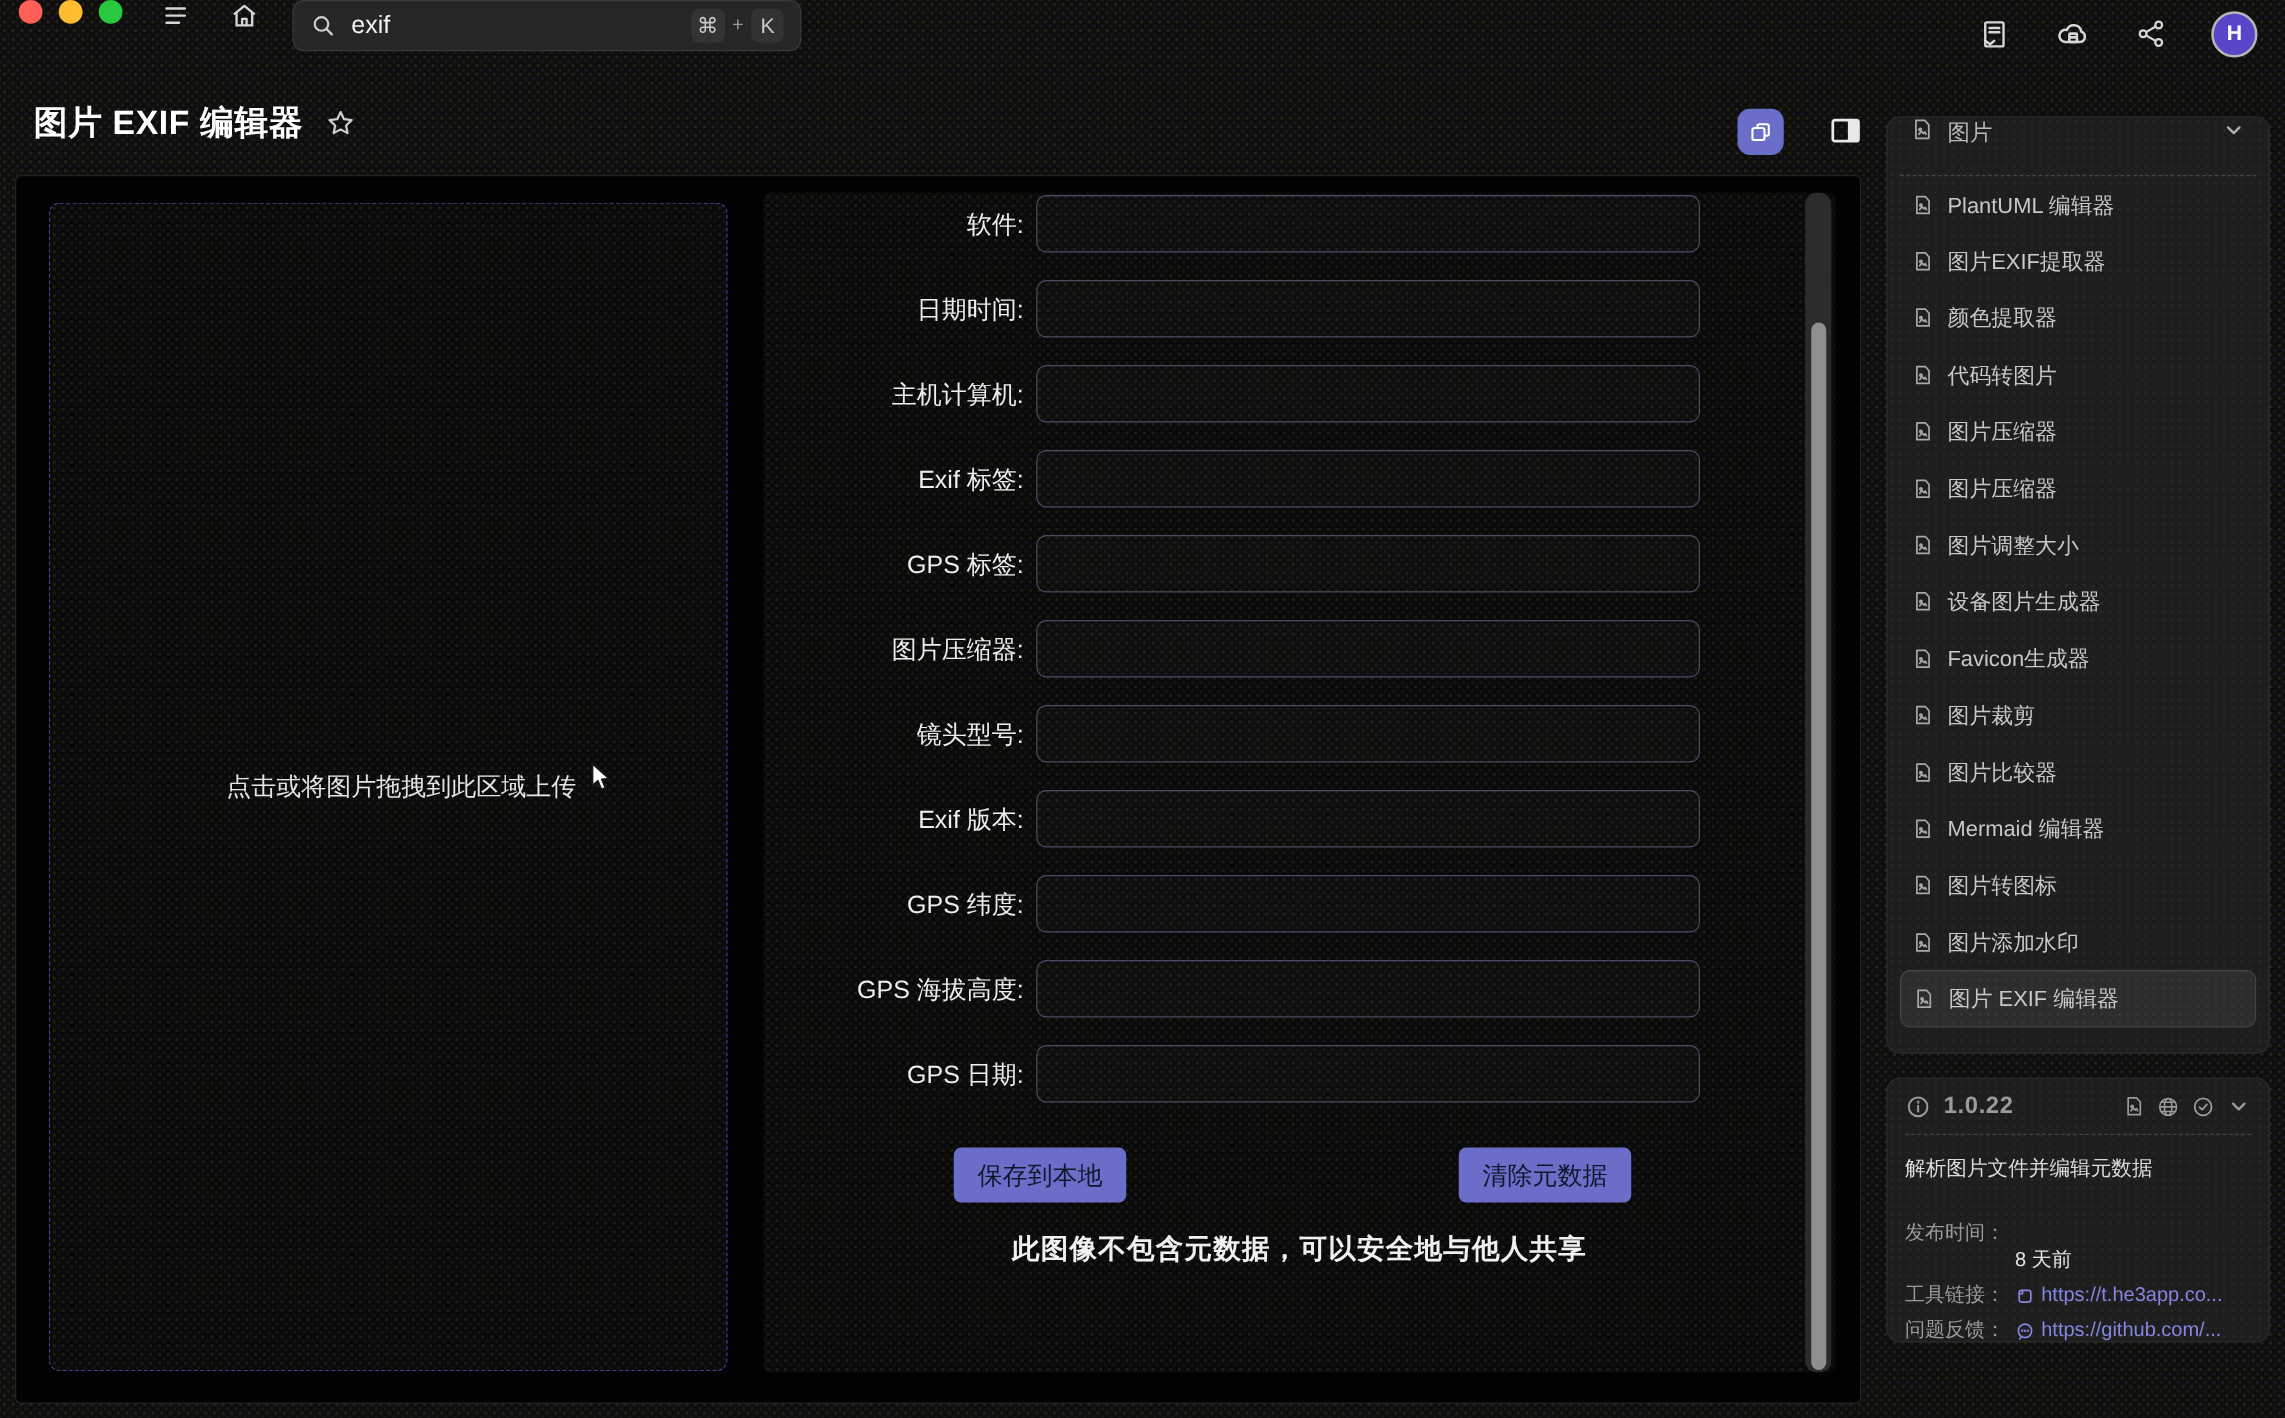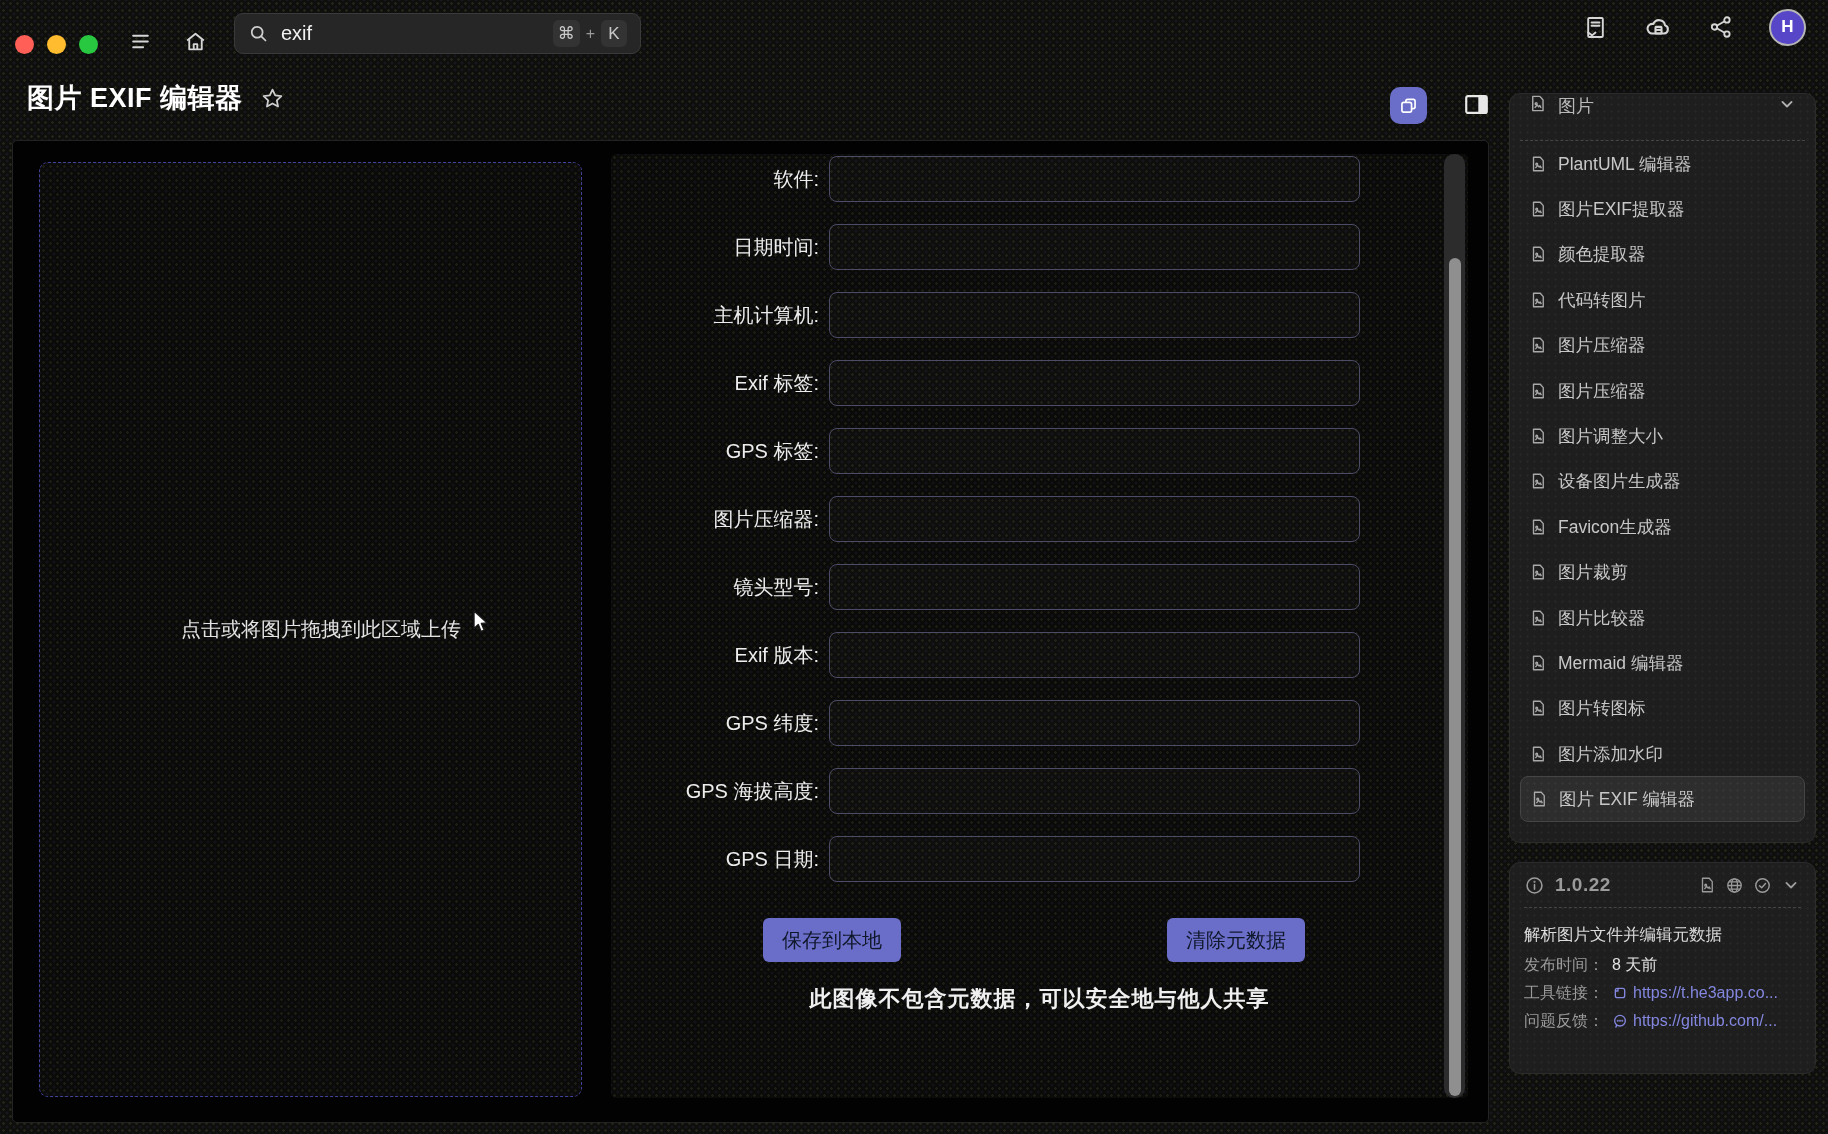--- a/index.html
+++ b/index.html
@@ -25,21 +25,21 @@
   }
   .panel-textured {
     background-color:#1e1e1e;
     background-image:
       radial-gradient(circle, rgba(255,255,255,0.035) 1px, transparent 1.4px);
     background-size:7px 7px;
   }
   svg { display:block; }
 
   
-  .topbar { position:absolute; top:0; left:0; width:100%; height:54px; display:flex; align-items:flex-end; }
+  .topbar { position:absolute; top:0; left:0; width:100%; height:54px; display:flex; align-items:flex-start; }
   .traffic { display:flex; gap:13px; margin-left:15px; }
   .tl { width:19px; height:19px; border-radius:50%; }
   .tl.red{ background:#ff5f57; } .tl.yellow{ background:#febc2e; } .tl.green{ background:#28c840; }
   .bar-icon { color:#d6d6d6; margin-left:30px; cursor:pointer; }
   .searchbar {
     margin-left:26px; width:407px; height:41px; border-radius:9px;
     background:#262626; border:1px solid #3a3a3a;
     display:flex; align-items:center; padding:0 13px; color:#cfcfcf;
   }
   .searchbar .query { color:#f2f2f2; font-size:20px; margin-left:12px; font-weight:500; }
@@ -99,21 +99,21 @@
   .file-ic { color:#a9a9a9; flex:0 0 auto; }
 
   .info-panel { position:absolute; left:1509px; top:862px; width:307px; height:212px;
                 border:1px solid #2b2b2b; border-radius:11px; padding:0 14px; overflow:hidden; }
   .info-header { height:45px; display:flex; align-items:center; color:#9b9b9b; border-bottom:1px dashed #454545; }
   .info-header .version { font-size:19px; font-weight:bold; margin-left:10px; flex:1; letter-spacing:0.5px; }
   .info-header .hicons { display:flex; align-items:center; gap:9px; }
   .info-desc { margin-top:16px; font-size:16.5px; color:#dcdcdc; }
   .info-row { margin-top:9px; display:flex; align-items:center; font-size:16px; line-height:19px; }
   .info-row .ilabel { color:#9b9b9b; white-space:nowrap; }
-  .info-row .ivalue { color:#e2e2e2; margin-left:8px; }
+  .info-row .ivalue { color:#e2e2e2; margin-left:8px;margin-top:44px; }
   .info-row .link { color:#8487e0; margin-left:5px; text-decoration:none; white-space:nowrap; overflow:hidden; }
   .link-ic { color:#8487e0; margin-left:8px; flex:0 0 auto; }
 </style>
 </head>
 <body>
 
 <div class="topbar">
   <div class="traffic">
     <div class="tl red"></div>
     <div class="tl yellow"></div>

